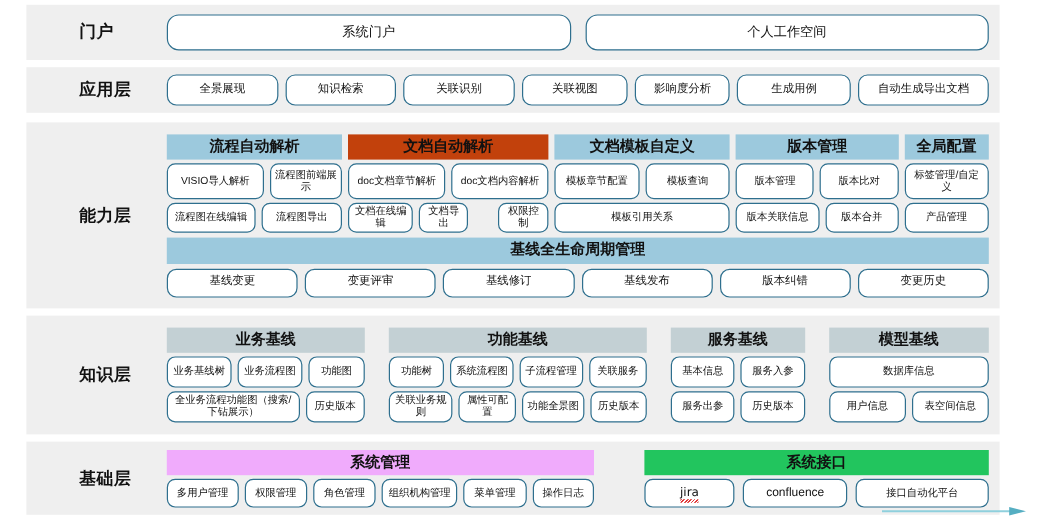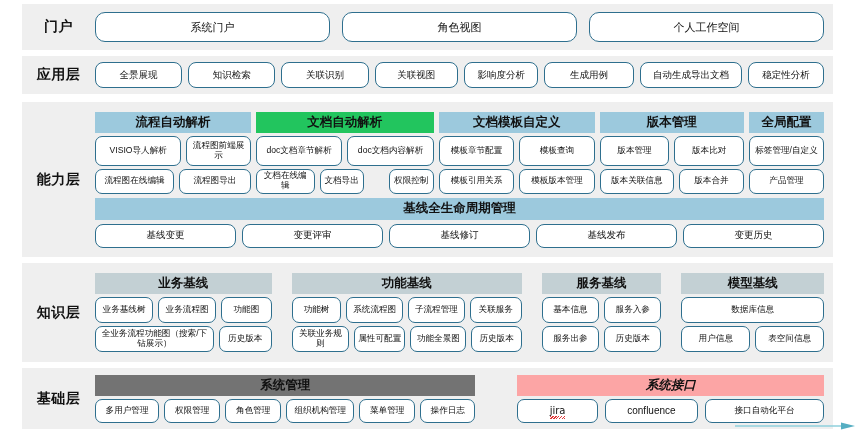--- a/index.html
+++ b/index.html
@@ -19,26 +19,27 @@
     left:22px;
     width:811px;
     background:#efefef;
     display:flex;
     align-items:center;
     box-sizing:border-box;
   }
   .layer-label{
     width:73px;
     flex:0 0 73px;
-    text-align:center;
+    text-align:left;
     font-size:14px;
     font-weight:bold;
     letter-spacing:.5px;
     color:#111;
     user-select:none;
+    padding-left:44px;
   }
   .layer-body{
     flex:1 1 auto;
     display:flex;
     flex-direction:column;
     align-items:stretch;
     padding:0;
   }
 
   
@@ -125,38 +126,36 @@
 </head>
 <body>
 
 <div id="root">
 
   <div class="layer" id="row-portal" style="background: rgb(239, 239, 239);">
     <div class="layer-label">门户</div>
     <div class="layer-body">
       <div class="pill-row" style="gap:12px;padding-right:9px;">
         <div class="pill big" style="flex: 1 1 0px; border-color: rgb(46, 111, 142);">系统门户</div>
-        <div class="pill big" style="flex: 1 1 0px; border-color: rgb(46, 111, 142);">角色视图</div>
         <div class="pill big" style="flex: 1 1 0px; border-color: rgb(46, 111, 142);">个人工作空间</div>
       </div>
     </div>
   </div>
 
   <div class="layer" id="row-app" style="background: rgb(239, 239, 239);">
     <div class="layer-label">应用层</div>
     <div class="layer-body">
       <div class="pill-row" style="gap:6px;padding-right:9px;">
         <div class="pill" style="flex: 1.05 1 0px; border-color: rgb(46, 111, 142);">全景展现</div>
         <div class="pill" style="flex: 1.05 1 0px; border-color: rgb(46, 111, 142);">知识检索</div>
         <div class="pill" style="flex: 1.05 1 0px; border-color: rgb(46, 111, 142);">关联识别</div>
         <div class="pill" style="flex: 1 1 0px; border-color: rgb(46, 111, 142);">关联视图</div>
         <div class="pill" style="flex: 0.88 1 0px; border-color: rgb(46, 111, 142);">影响度分析</div>
         <div class="pill" style="flex: 1.08 1 0px; border-color: rgb(46, 111, 142);">生成用例</div>
         <div class="pill" style="flex: 1.25 1 0px; border-color: rgb(46, 111, 142);">自动生成导出文档</div>
-        <div class="pill" style="flex: 0.9 1 0px; border-color: rgb(46, 111, 142);">稳定性分析</div>
       </div>
     </div>
   </div>
 
   <div class="layer" id="row-cap" style="background: rgb(239, 239, 239);">
     <div class="layer-label">能力层</div>
     <div class="layer-body" style="padding-right:9px;">
 
       <div class="grouprow" style="gap:5px;">
 
@@ -166,41 +165,40 @@
             <div class="pill sm" style="flex: 1 1 0px; border-color: rgb(46, 111, 142);">VISIO导人解析</div>
             <div class="pill sm" style="flex: 0.72 1 0px; border-color: rgb(46, 111, 142);">流程图前端展示</div>
           </div>
           <div class="pill-row" style="gap:5px;height:25px;">
             <div class="pill sm" style="flex: 1 1 0px; border-color: rgb(46, 111, 142);">流程图在线编辑</div>
             <div class="pill sm" style="flex: 0.9 1 0px; border-color: rgb(46, 111, 142);">流程图导出</div>
           </div>
         </div>
 
         <div class="group" style="flex:1.85 1 0;">
-          <div class="band blue" style="background: #22c55e;">文档自动解析</div>
+          <div class="band blue" style="background: #c2410c;">文档自动解析</div>
           <div class="pill-row" style="gap:5px;height:30px;">
             <div class="pill sm" style="flex: 1 1 0px; border-color: rgb(46, 111, 142);">doc文档章节解析</div>
             <div class="pill sm" style="flex: 1 1 0px; border-color: rgb(46, 111, 142);">doc文档内容解析</div>
           </div>
           <div class="pill-row" style="gap:5px;height:25px;">
             <div class="pill sm" style="flex: 1.12 1 0px; border-color: rgb(46, 111, 142);">文档在线编辑</div>
             <div class="pill sm" style="flex: 0.8 1 0px; border-color: rgb(46, 111, 142);">文档导出</div>
             <div class="pill sm" style="flex: 0.82 1 0px; border-color: rgb(46, 111, 142); margin-left: 20px;">权限控制</div>
           </div>
         </div>
 
         <div class="group" style="flex:1.62 1 0;">
           <div class="band blue" style="background: rgb(156, 201, 221);">文档模板自定义</div>
           <div class="pill-row" style="gap:5px;height:30px;">
             <div class="pill sm" style="flex: 1 1 0px; border-color: rgb(46, 111, 142);">模板章节配置</div>
             <div class="pill sm" style="flex: 1 1 0px; border-color: rgb(46, 111, 142);">模板查询</div>
           </div>
           <div class="pill-row" style="gap:5px;height:25px;">
             <div class="pill sm" style="flex: 1 1 0px; border-color: rgb(46, 111, 142);">模板引用关系</div>
-            <div class="pill sm" style="flex: 1 1 0px; border-color: rgb(46, 111, 142);">模板版本管理</div>
           </div>
         </div>
 
         <div class="group" style="flex:1.5 1 0;">
           <div class="band blue" style="background: rgb(156, 201, 221);">版本管理</div>
           <div class="pill-row" style="gap:5px;height:30px;">
             <div class="pill sm" style="flex: 1 1 0px; border-color: rgb(46, 111, 142);">版本管理</div>
             <div class="pill sm" style="flex: 1 1 0px; border-color: rgb(46, 111, 142);">版本比对</div>
           </div>
           <div class="pill-row" style="gap:5px;height:25px;">
@@ -220,20 +218,21 @@
         </div>
       </div>
 
       <div class="band blue wide" style="margin-top: 4px; background: rgb(156, 201, 221);">基线全生命周期管理</div>
 
       <div class="pill-row" style="gap:6px;height:24px;margin-top:4px;">
         <div class="pill" style="flex: 1 1 0px; border-color: rgb(46, 111, 142);">基线变更</div>
         <div class="pill" style="flex: 1 1 0px; border-color: rgb(46, 111, 142);">变更评审</div>
         <div class="pill" style="flex: 1 1 0px; border-color: rgb(46, 111, 142);">基线修订</div>
         <div class="pill" style="flex: 1 1 0px; border-color: rgb(46, 111, 142);">基线发布</div>
+        <div class="pill" style="flex: 1 1 0px; border-color: rgb(46, 111, 142);">版本纠错</div>
         <div class="pill" style="flex: 1 1 0px; border-color: rgb(46, 111, 142);">变更历史</div>
       </div>
     </div>
   </div>
 
   <div class="layer" id="row-know" style="background: rgb(239, 239, 239);">
     <div class="layer-label">知识层</div>
     <div class="layer-body" style="padding-right:9px;">
       <div class="grouprow" style="gap:20px;">
 
@@ -291,33 +290,33 @@
       </div>
     </div>
   </div>
 
   <div class="layer" id="row-base" style="background: rgb(239, 239, 239);">
     <div class="layer-label">基础层</div>
     <div class="layer-body" style="padding-right:9px;">
       <div class="grouprow" style="gap:42px;">
 
         <div class="group" style="flex:1.55 1 0;">
-          <div class="band teal" style="background: #737373;">系统管理</div>
+          <div class="band teal" style="background: #f0abfc;">系统管理</div>
           <div class="pill-row" style="gap:5px;height:24px;">
             <div class="pill sm" style="flex: 1.05 1 0px; border-color: rgb(46, 111, 142);">多用户管理</div>
             <div class="pill sm" style="flex: 0.9 1 0px; border-color: rgb(46, 111, 142);">权限管理</div>
             <div class="pill sm" style="flex: 0.9 1 0px; border-color: rgb(46, 111, 142);">角色管理</div>
             <div class="pill sm" style="flex: 1.12 1 0px; border-color: rgb(46, 111, 142);">组织机构管理</div>
             <div class="pill sm" style="flex: 0.9 1 0px; border-color: rgb(46, 111, 142);">菜单管理</div>
             <div class="pill sm" style="flex: 0.88 1 0px; border-color: rgb(46, 111, 142);">操作日志</div>
           </div>
         </div>
 
         <div class="group" style="flex:1.25 1 0;">
-          <div class="band teal" style="background: #fca5a5; font-style: italic;">系统接口</div>
+          <div class="band teal" style="background: #22c55e;">系统接口</div>
           <div class="pill-row" style="gap:7px;height:24px;">
             <div class="pill sm" style="flex: 0.85 1 0px; border-color: rgb(46, 111, 142);">
               <span class="squiggle lower">jira</span>
             </div>
             <div class="pill sm" style="flex: 1 1 0px; font-size: 10px; border-color: rgb(46, 111, 142);">confluence</div>
             <div class="pill sm" style="flex: 1.3 1 0px; border-color: rgb(46, 111, 142);">接口自动化平台</div>
           </div>
         </div>
       </div>
     </div>

